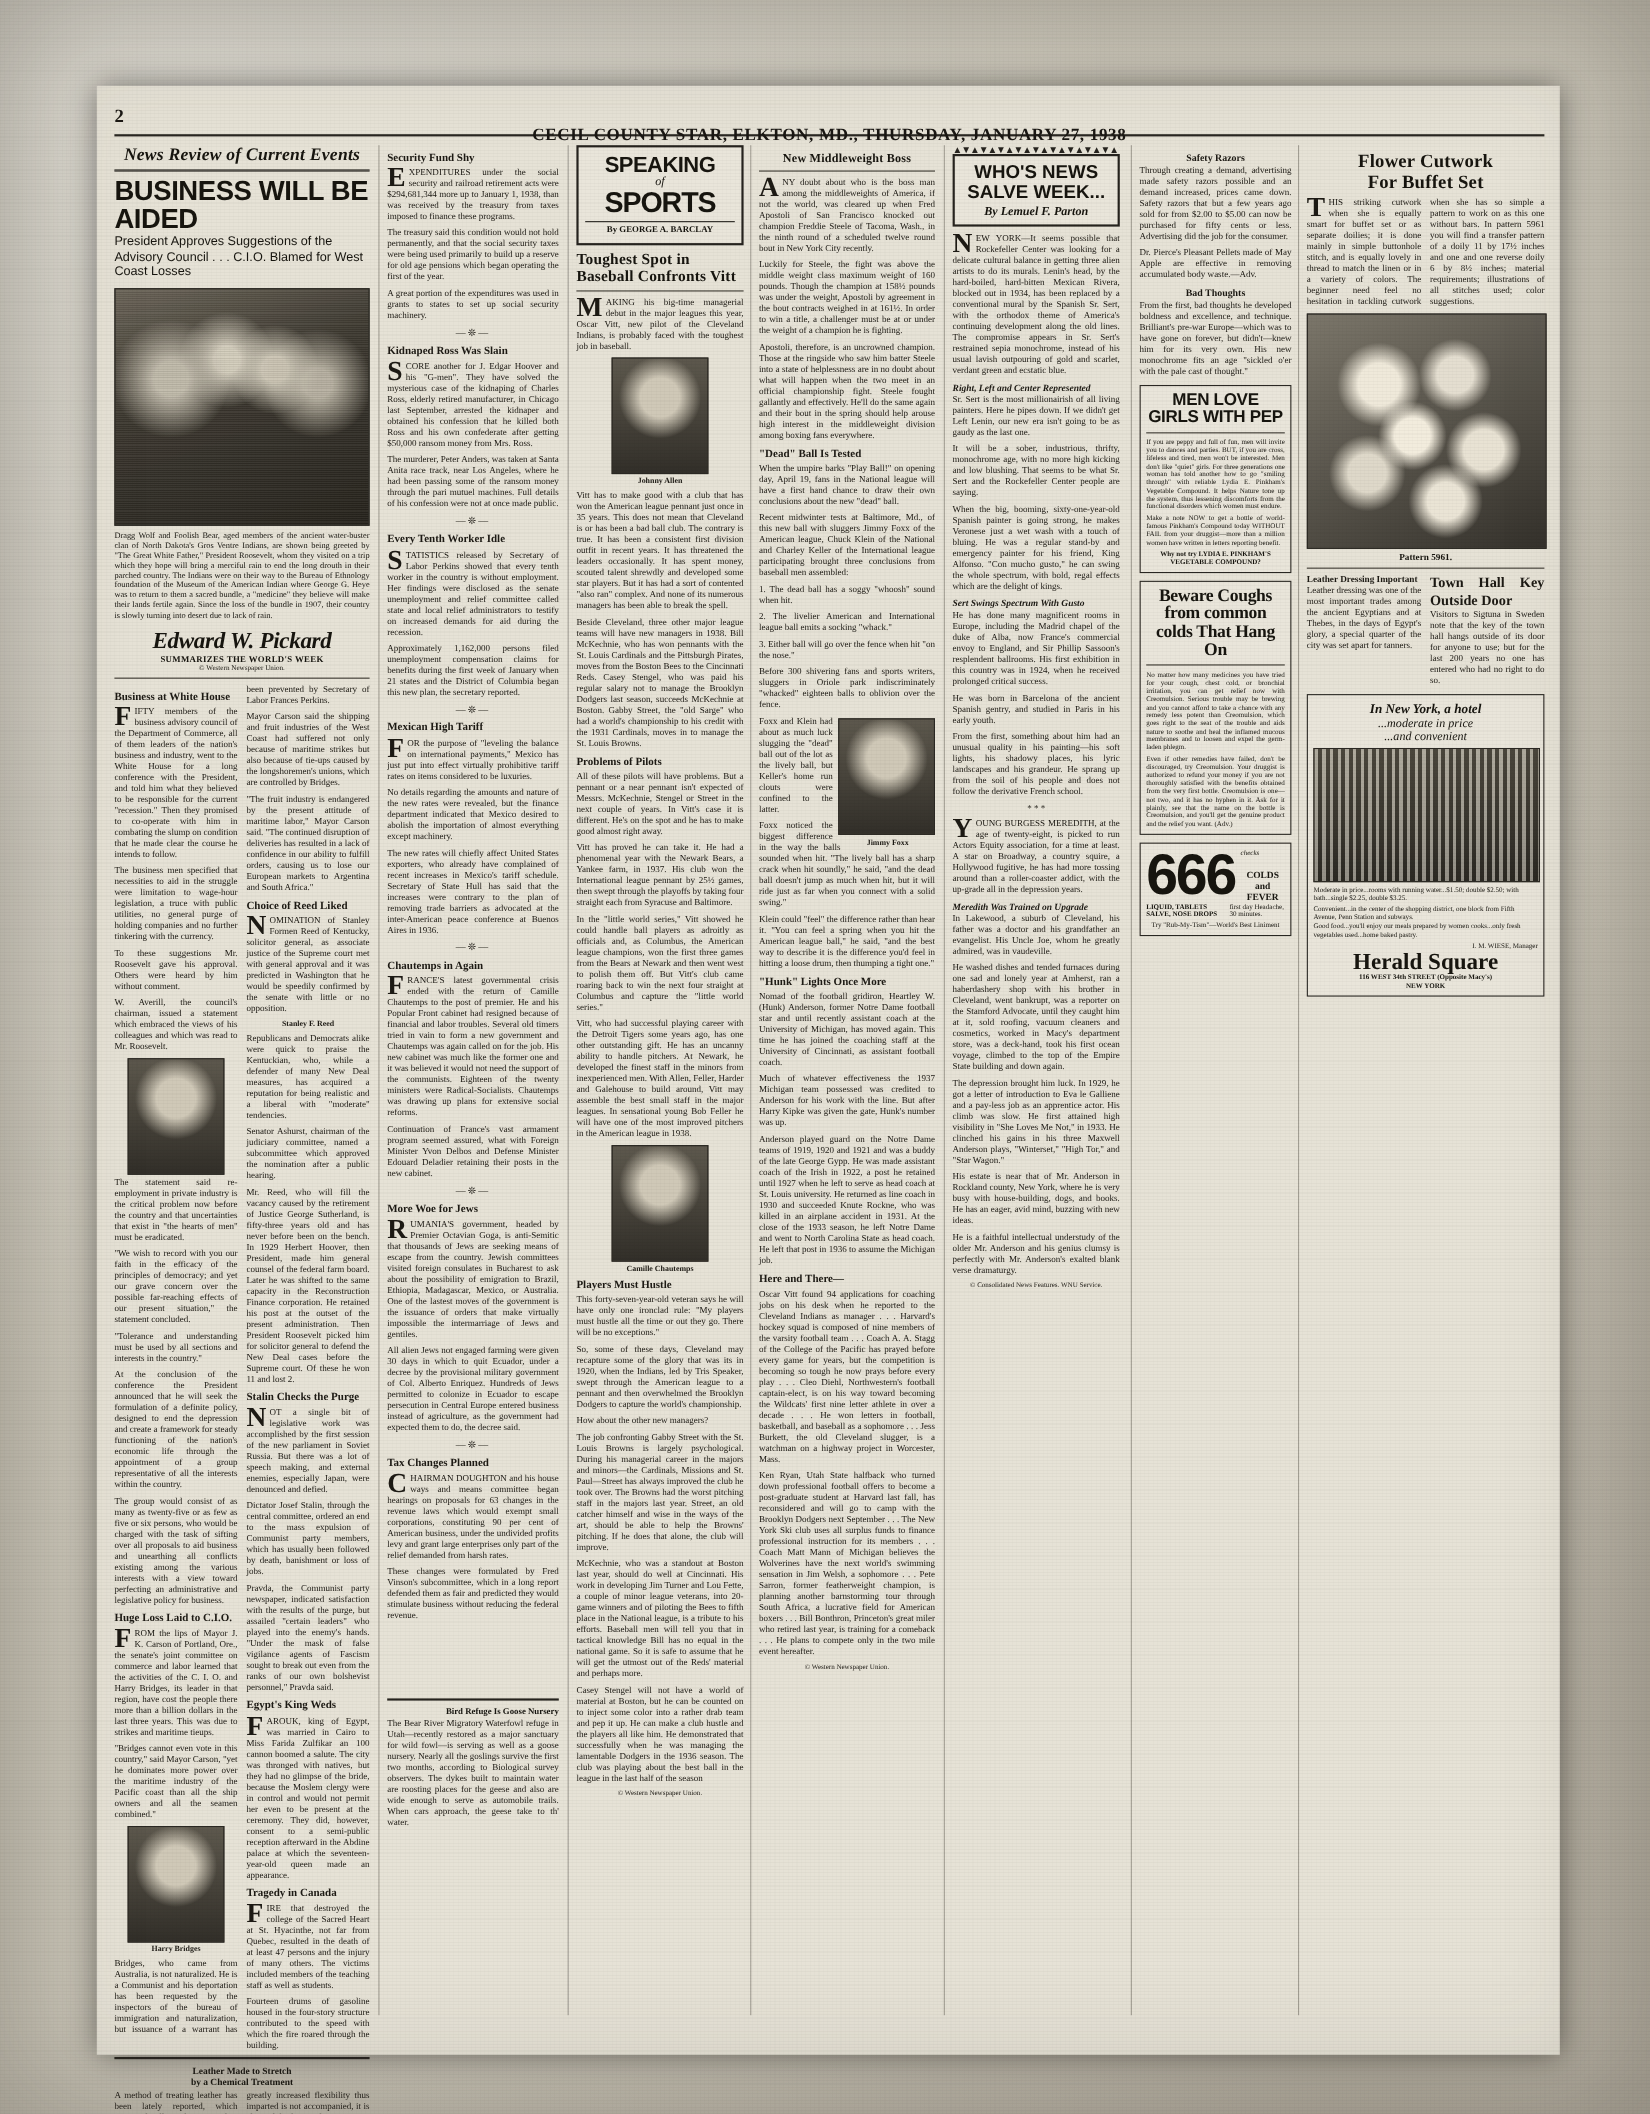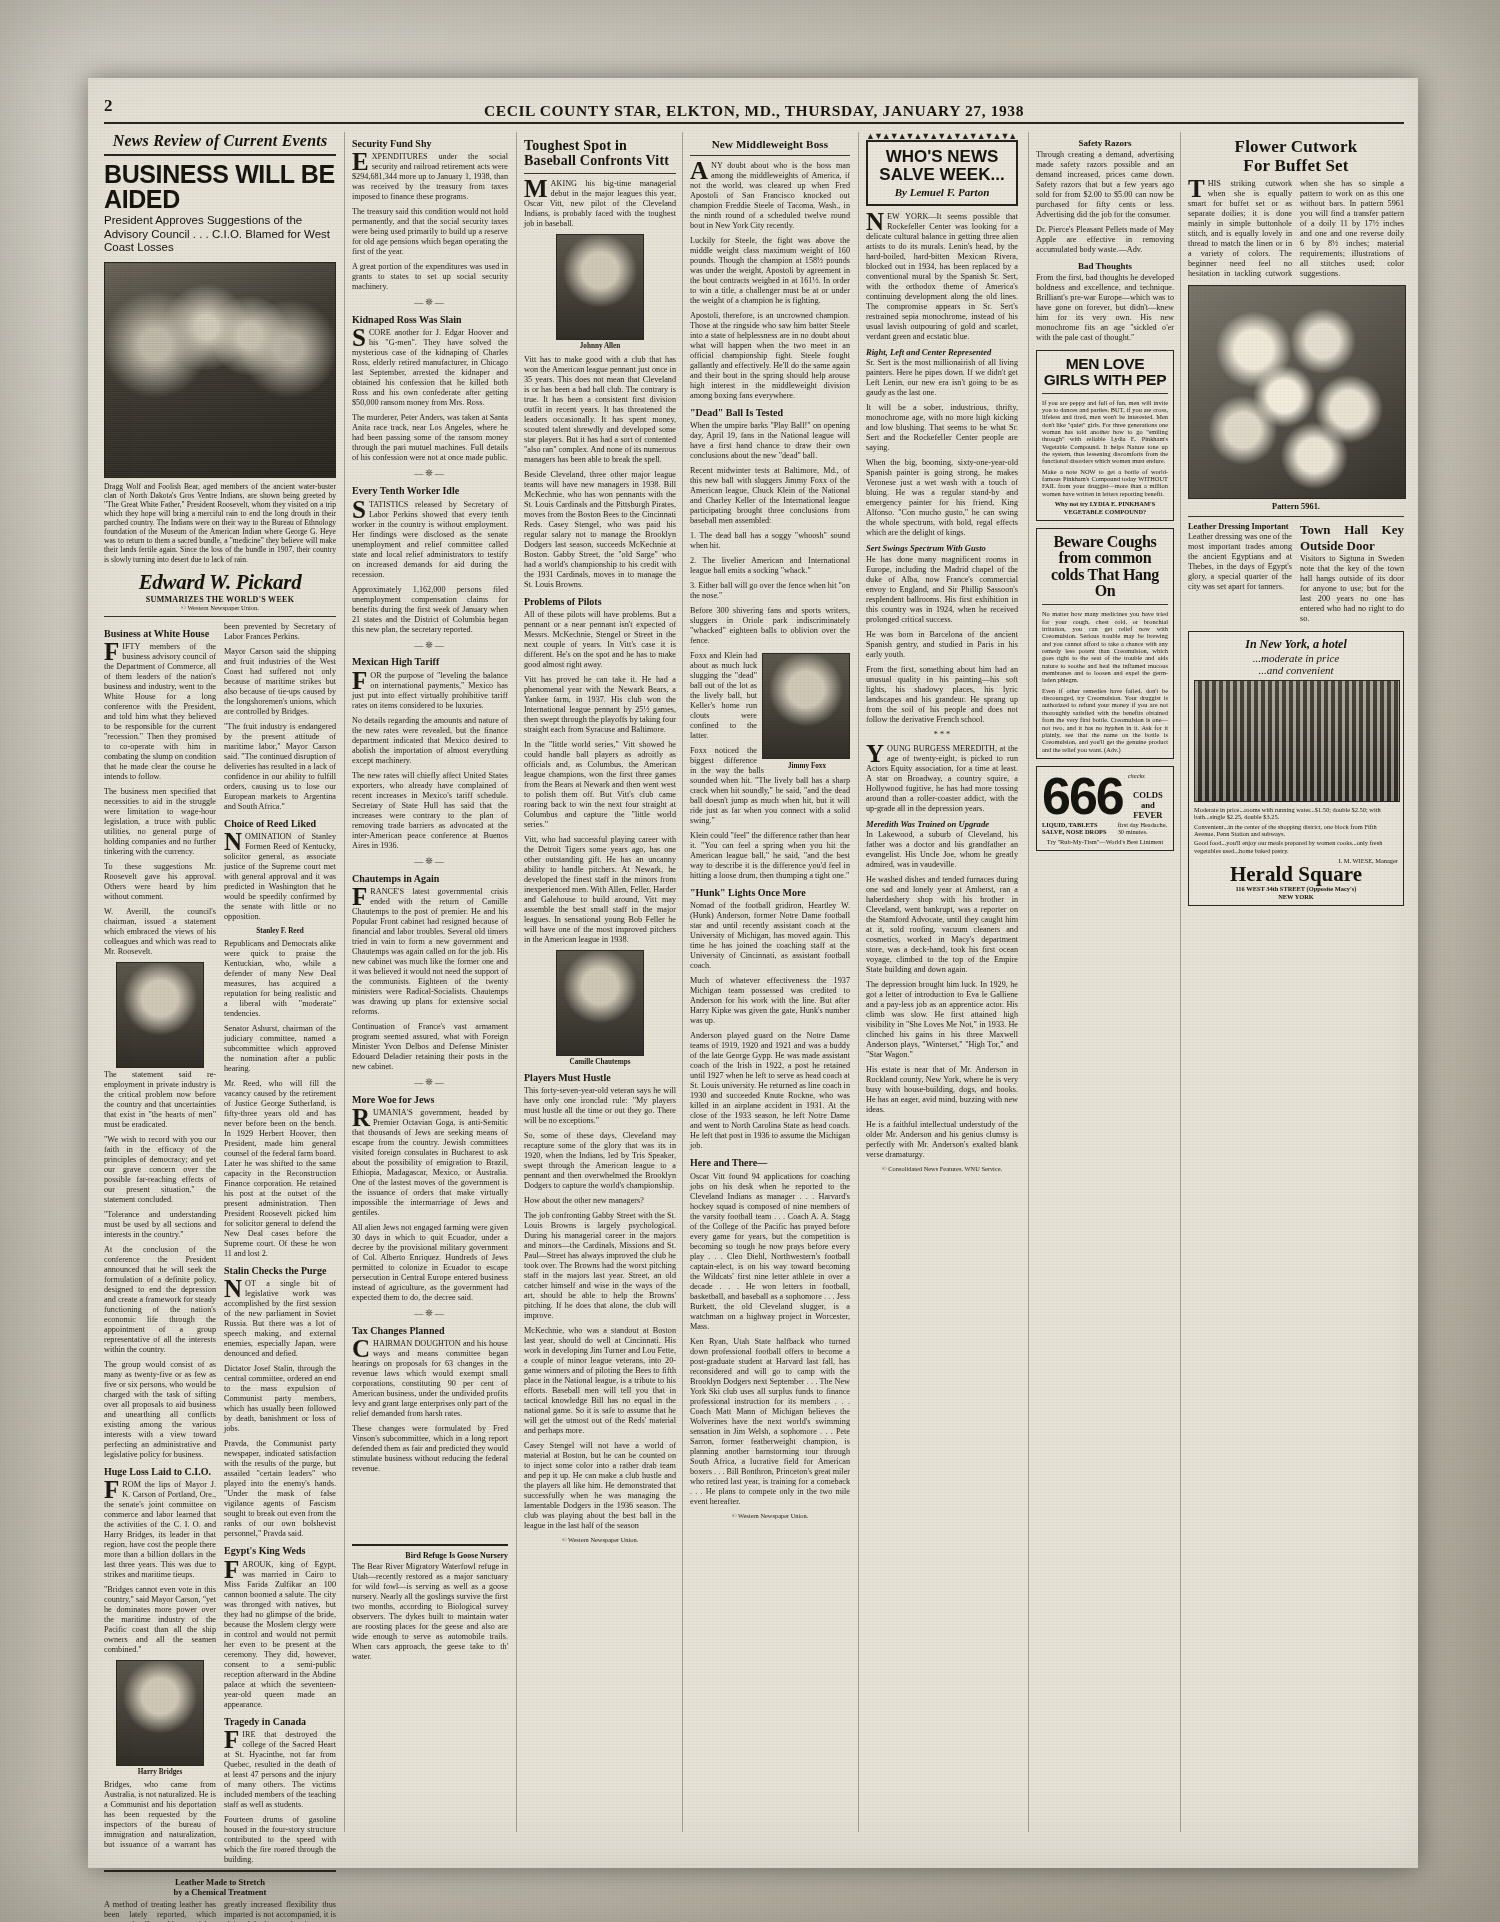--- a/index.html
+++ b/index.html
@@ -31,21 +31,21 @@
     box-shadow:inset 0 0 120px rgba(60,55,45,.35);
   }
 
   
   .masthead{
     position:absolute;left:104px;top:96px;width:1300px;height:26px;
     border-bottom:2px solid #2a2722;
   }
   .pageno{position:absolute;left:0;top:0;font-size:17px;font-weight:bold;color:#1b1814;}
   .mh-title{
-    position:absolute;left:0;right:0;top:6px;text-align:center;
+    position:absolute;left:0;right:0;top:18px;text-align:center;
     font-family:"Liberation Serif",serif;font-size:15.5px;font-weight:bold;
     letter-spacing:.6px;color:#1b1814;
   }
 
   
   .col{position:absolute;top:132px;color:#17150f;}
   .c1{left:104px;width:232px;}
   .c2{left:352px;width:156px;}
   .c3{left:524px;width:152px;}
   .c4{left:690px;width:160px;}
@@ -330,20 +330,26 @@
     </div>
 
     <div class="hr-thick" style="margin-top:70px"></div>
     <div style="font-weight:bold;font-size:8px;text-align:right;margin-bottom:2px;">Bird Refuge Is Goose Nursery</div>
     <div class="body">
       <p>The Bear River Migratory Waterfowl refuge in Utah—recently restored as a major sanctuary for wild fowl—is serving as well as a goose nursery. Nearly all the goslings survive the first two months, according to Biological survey observers. The dykes built to maintain water are roosting places for the geese and also are wide enough to serve as automobile trails. When cars approach, the geese take to th' water.</p>
     </div>
   </div>
 
   <div class="col c3">
+    <div class="sports-head">
+      <div class="sp-line1">SPEAKING</div>
+      <div class="sp-of">of</div>
+      <div class="sp-line2">SPORTS</div>
+      <div class="sp-by">By GEORGE A. BARCLAY</div>
+    </div>
 
     <div class="hd" style="font-size:14px;line-height:1.08;text-align:left;">Toughest Spot in Baseball Confronts Vitt</div>
     <div class="hr-thin"></div>
 
     <div class="body">
       <p class="dropcap">MAKING his big-time managerial debut in the major leagues this year, Oscar Vitt, new pilot of the Cleveland Indians, is probably faced with the toughest job in baseball.</p>
       <div class="portrait">
           <div class="pin"></div>
         </div>
       <div class="pcap">Johnny Allen</div>

